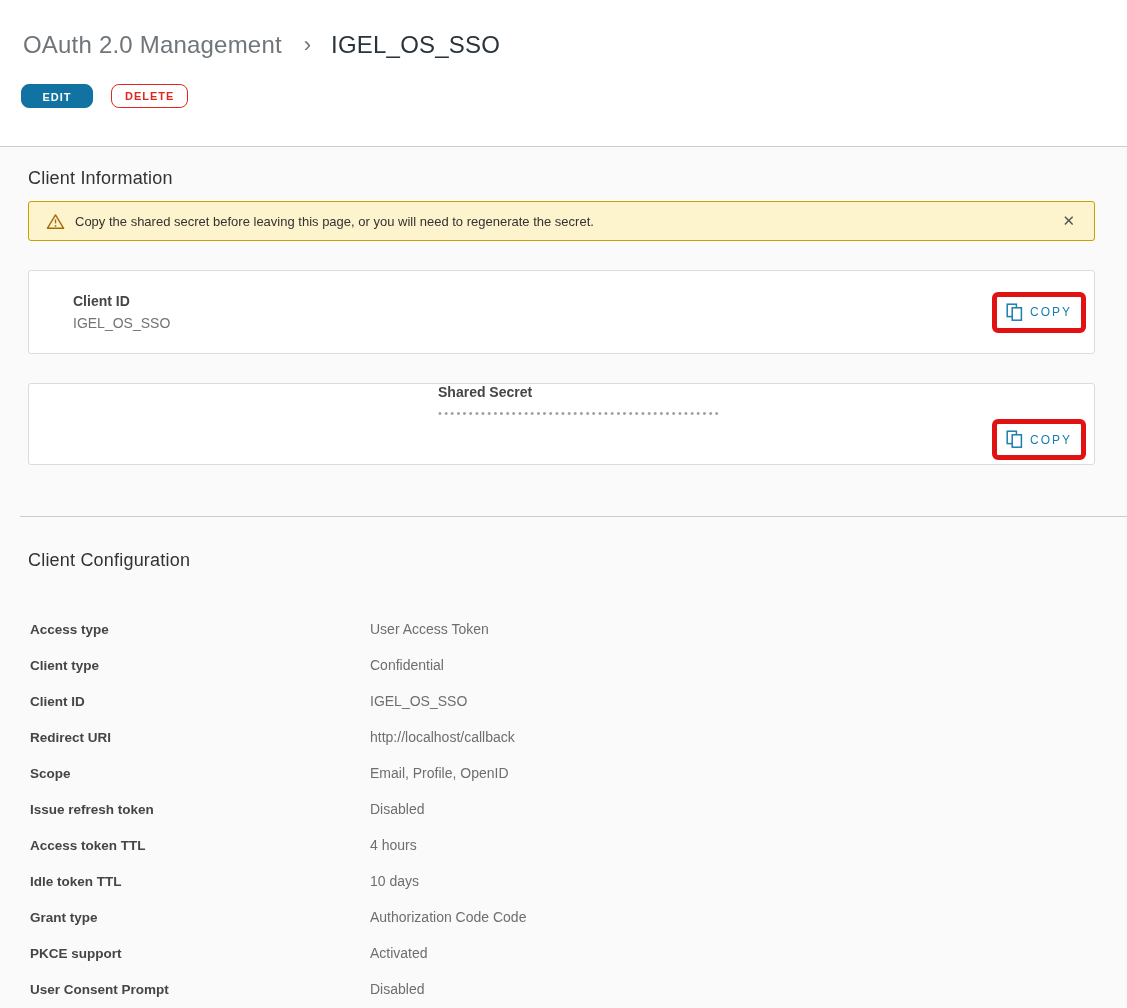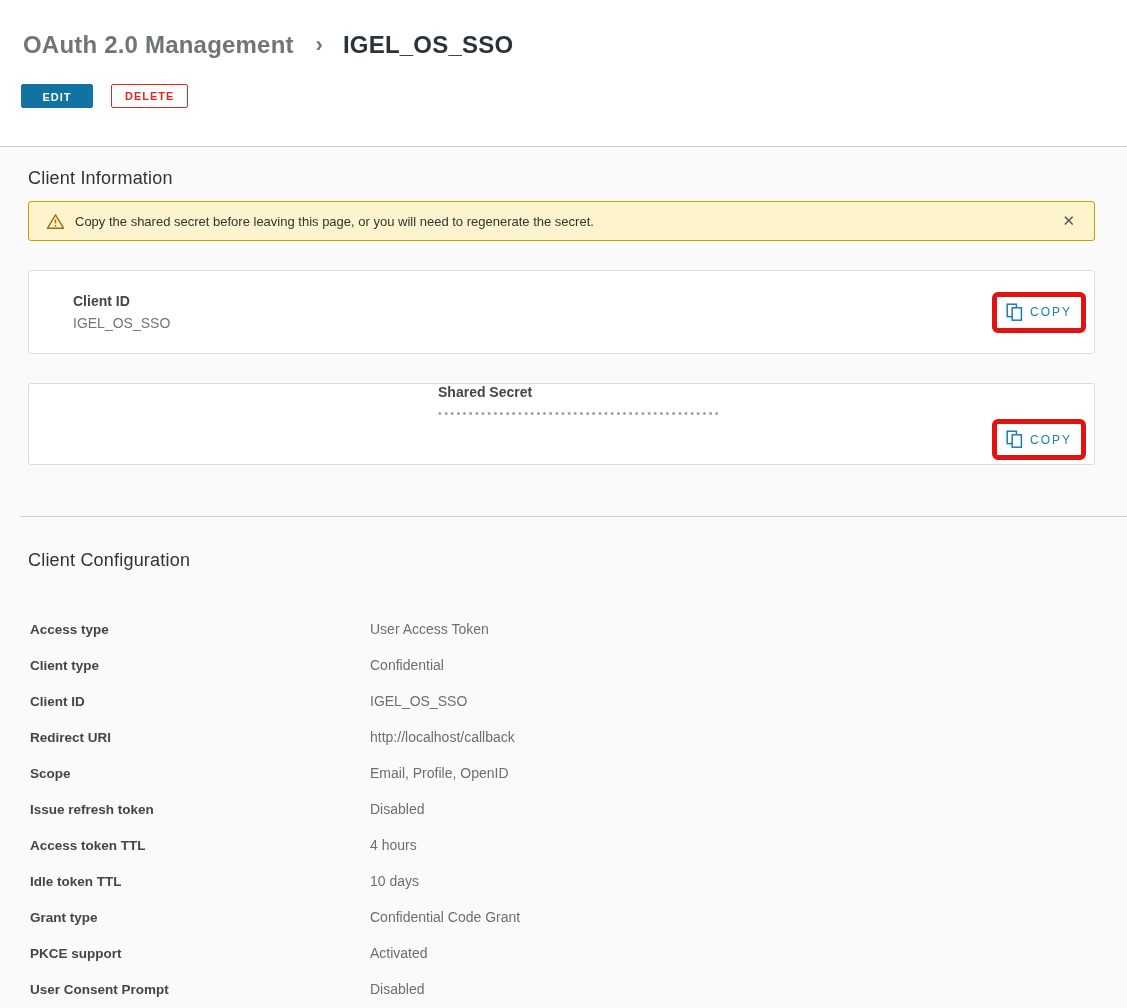--- a/index.html
+++ b/index.html
@@ -7,27 +7,27 @@
   body {
     width: 1127px; height: 1008px;
     background: #ffffff;
     font-family: "Liberation Sans", sans-serif;
     overflow: hidden;
     -webkit-font-smoothing: antialiased;
   }
 
   
   .page-header { height: 147px; border-bottom: 1px solid #cccccc; background: #fff; }
-  .breadcrumb { padding: 31px 0 0 23px; font-size: 24px; font-weight: 700; letter-spacing: 0.2px; }
+  .breadcrumb { padding: 31px 0 0 23px; font-size: 24px; font-weight: 400; letter-spacing: 0.2px; }
   .breadcrumb .parent { color: #6f7579; }
   .breadcrumb .sep { color: #6f7579; font-size: 22px; margin: 0 13px 0 15px; position: relative; top: -1px; }
   .breadcrumb .current { color: #28333b; }
   .action-row { margin: 25px 0 0 21px; display: flex; align-items: center; gap: 18px; }
   .btn { font-family: "Liberation Sans", sans-serif; font-size: 11px; font-weight: bold;
-         letter-spacing: 1px; height: 24px; border-radius: 2px; cursor: pointer; line-height: 22px; }
+         letter-spacing: 1px; height: 24px; border-radius: 8px; cursor: pointer; line-height: 22px; }
   .btn-primary { background: #1073a2; color: #ffffff; border: 1px solid #1073a2; width: 72px; }
   .btn-danger-outline { background: #ffffff; color: #e2261d; border: 1px solid #e2261d; padding: 0 13px; }
 
   
   .content { background: #fafafa; height: 861px; padding: 0 32px 0 28px; }
   h2.section-heading { margin: 0; font-size: 18px; font-weight: 400; color: #333333; letter-spacing: 0.2px; }
   .heading-info { padding-top: 21px; }
   .heading-config { padding-top: 33px; }
 
   
@@ -175,21 +175,21 @@
     <div class="cfg-row">
       <div class="cfg-label">Access token TTL</div>
       <div class="cfg-value">4 hours</div>
     </div>
     <div class="cfg-row">
       <div class="cfg-label">Idle token TTL</div>
       <div class="cfg-value">10 days</div>
     </div>
     <div class="cfg-row">
       <div class="cfg-label">Grant type</div>
-      <div class="cfg-value">Confidential Code Grant</div>
+      <div class="cfg-value">Authorization Code Code</div>
     </div>
     <div class="cfg-row">
       <div class="cfg-label">PKCE support</div>
       <div class="cfg-value">Activated</div>
     </div>
     <div class="cfg-row">
       <div class="cfg-label">User Consent Prompt</div>
       <div class="cfg-value">Disabled</div>
     </div>
   </div>

